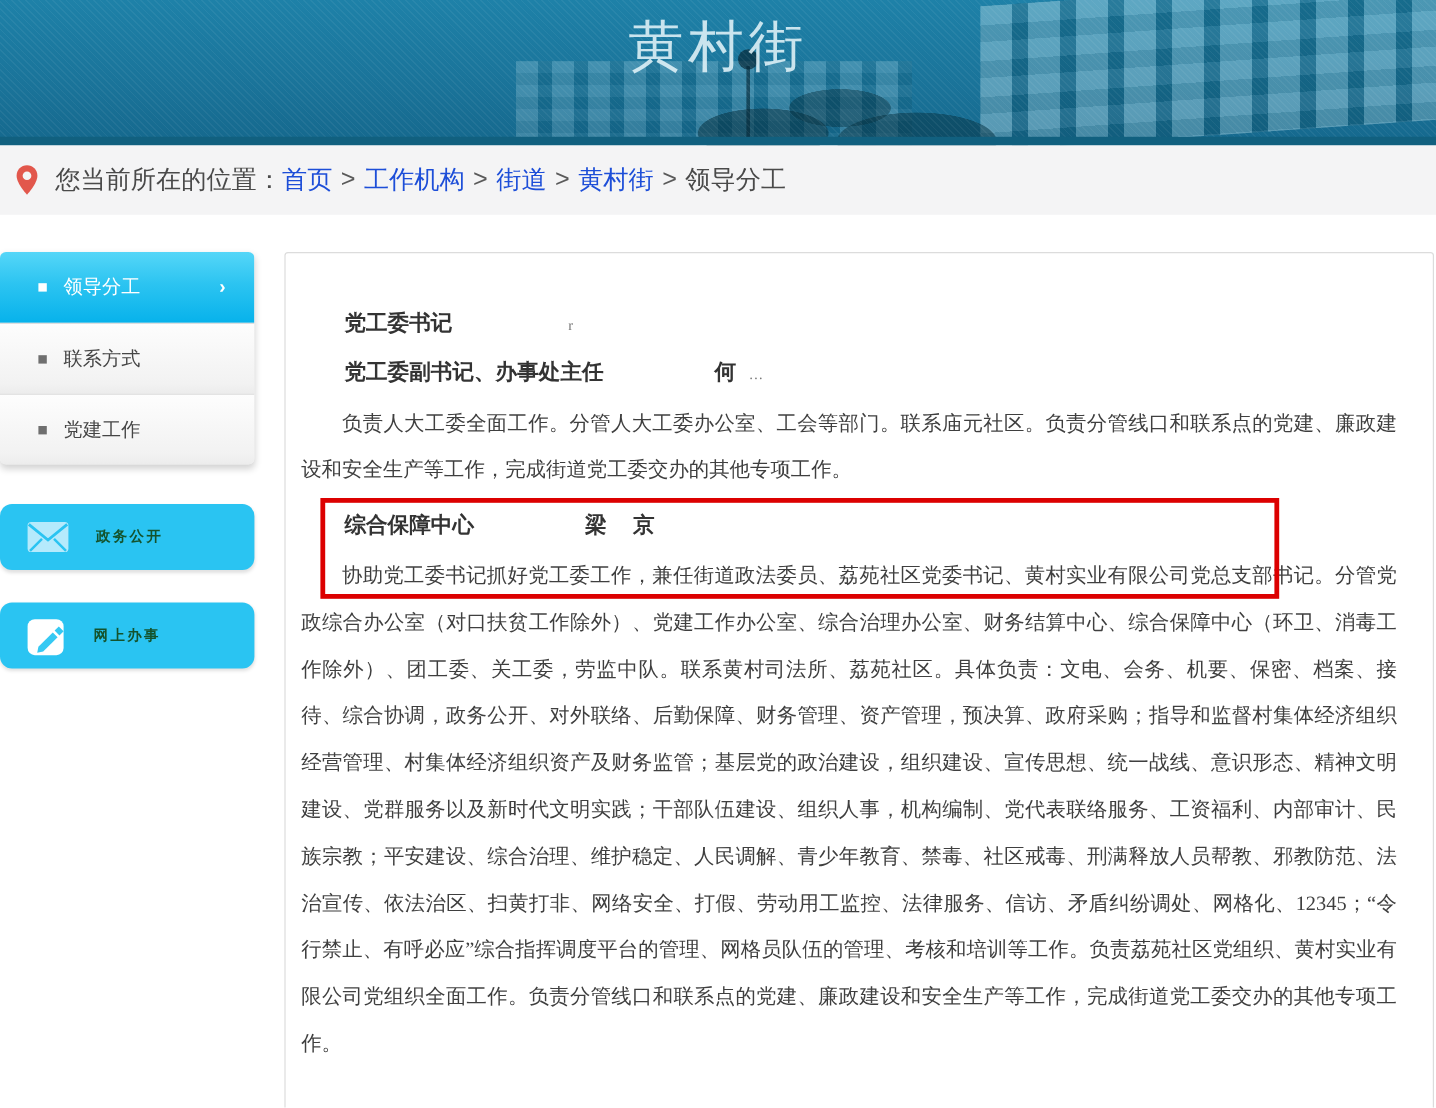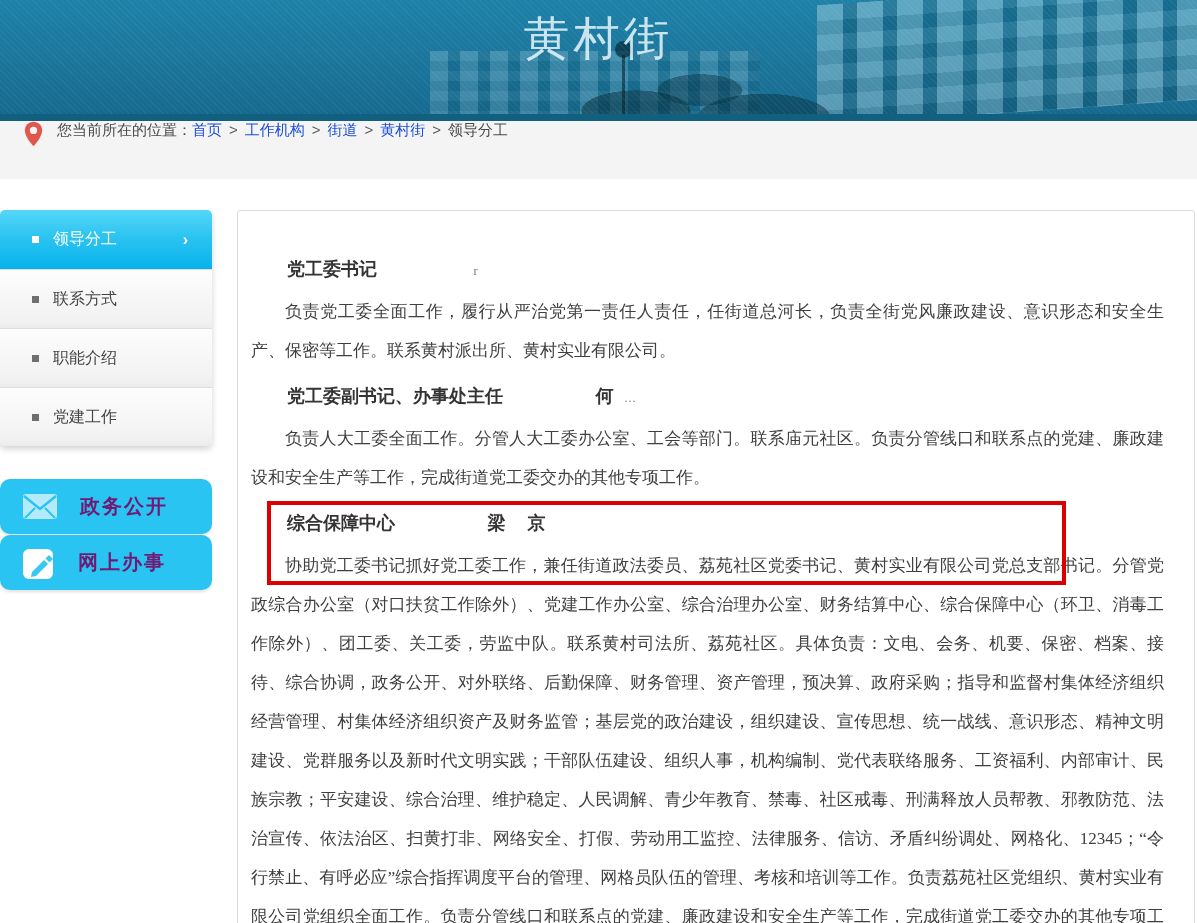--- a/index.html
+++ b/index.html
@@ -27,22 +27,22 @@
               radial-gradient(ellipse 70px 26px at 50% 30%, rgba(6,50,66,.45) 0 60%, transparent 61%); }
   .lamp { position:absolute; left:622px; top:55px; width:3px; height:60px; background:rgba(5,40,55,.65); }
   .lamp::before { content:""; position:absolute; left:-7px; top:-14px; width:17px; height:17px;
             border-radius:50%; background:rgba(5,40,55,.7); }
   .banner-title { position:relative; z-index:2; text-align:center; margin-top:8px;
             font-size:46px; letter-spacing:4px; color:rgba(225,242,248,.88); font-weight:400; }
   .banner-strip { position:absolute; left:0; bottom:0; width:100%; height:7px;
             background:#11607f; z-index:3; }
 
   
-  .breadcrumb-bar { display:flex; height:58px; background:#f4f4f5;
-            padding-left:24px; font-size:15px; color:#4a4a4a; }
+  .breadcrumb-bar { display:flex; align-items:center; height:58px; background:#f4f4f5;
+            padding-left:13px; font-size:21px; color:#4a4a4a; }
   .pin { width:19px; height:26px; margin-right:14px; flex:0 0 auto; }
   .crumb-sep { margin:0 7px; color:#5a5a5a; }
   .crumb-link { color:#1d4ed8; text-decoration:none; cursor:pointer; }
 
   
   .layout { display:flex; margin-top:31px; align-items:flex-start; }
 
   
   .side { width:212px; flex:0 0 auto; }
   .side-menu { border-radius:5px; overflow:hidden; box-shadow:0 3px 6px rgba(0,0,0,.18);
@@ -54,22 +54,22 @@
   .menu-item:first-child { border-top:none; }
   .menu-bullet { width:7px; height:7px; background:#6f6f6f; margin-right:14px; flex:0 0 auto; }
   .menu-item.active { background:linear-gradient(180deg,#55d6f8 0%,#2cc4f1 45%,#07b2eb 100%);
             color:#fff; border-top:none; }
   .menu-item.active .menu-bullet { background:#fff; }
   .menu-chevron { position:absolute; right:24px; font-size:16px; color:#fff; font-weight:bold; }
 
   .side-btn { margin-top:33px; height:55px; width:212px; border:none; border-radius:10px;
             background:#2ac4f2; display:flex; align-items:center; cursor:pointer;
             padding-left:22px; box-shadow:0 2px 3px rgba(0,0,0,.12); }
-  .side-btn + .side-btn { margin-top:1px; }
-  .side-btn .btn-label { color:#701a75; font-size:20px; font-weight:bold; letter-spacing:2px; margin-left:22px;
+  .side-btn + .side-btn { margin-top:27px; }
+  .side-btn .btn-label { color:#14532d; font-size:12px; font-weight:bold; letter-spacing:2px; margin-left:22px;
             font-family:"Liberation Sans", sans-serif; }
 
   
   .content-panel { position:relative; margin-left:25px; width:958px; height:780px;
             background:#fff; border:1px solid #dcdcdc; border-radius:3px;
             padding:4px 30px 0 13px;
             font-family:"Liberation Serif","DejaVu Serif",serif; color:#3f3f3f; }
   .sec { position:relative; }
   .sec h3 { font-size:18px; font-weight:bold; color:#333; margin:14px 0 0 36px; line-height:25px; }
   .sec:first-of-type h3 { margin-top:42px; }
@@ -117,24 +117,20 @@
         <span class="menu-bullet"></span>
         <span>领导分工</span>
         <span class="menu-chevron">›</span>
       </div>
       <div class="menu-item">
         <span class="menu-bullet"></span>
         <span>联系方式</span>
       </div>
       <div class="menu-item">
         <span class="menu-bullet"></span>
-        <span>职能介绍</span>
-      </div>
-      <div class="menu-item">
-        <span class="menu-bullet"></span>
         <span>党建工作</span>
       </div>
     </nav>
 
     <button class="side-btn">
       <svg width="36" height="27" viewBox="0 0 36 27">
         <rect x="1" y="1" width="34" height="25" rx="3" fill="#b5eafc"></rect>
         <polyline points="2,3 18,16 34,3" fill="none" stroke="#2ac4f2" stroke-width="2.4"></polyline>
         <line x1="3" y1="25" x2="13" y2="15" stroke="#2ac4f2" stroke-width="2"></line>
         <line x1="33" y1="25" x2="23" y2="15" stroke="#2ac4f2" stroke-width="2"></line>
@@ -153,21 +149,20 @@
   </aside>
 
   <main class="content-panel">
 
     <section class="sec">
       <h3>
         <span>党工委书记</span>
         <span class="officer-name"></span>
         <span class="name-remnant">r</span>
       </h3>
-      <p>负责党工委全面工作，履行从严治党第一责任人责任，任街道总河长，负责全街党风廉政建设、意识形态和安全生产、保密等工作。联系黄村派出所、黄村实业有限公司。</p>
     </section>
 
     <section class="sec">
       <h3>
         <span>党工委副书记、办事处主任</span>
         <span class="officer-name">何</span>
         <span class="name-remnant">…</span>
       </h3>
     </section>
 

